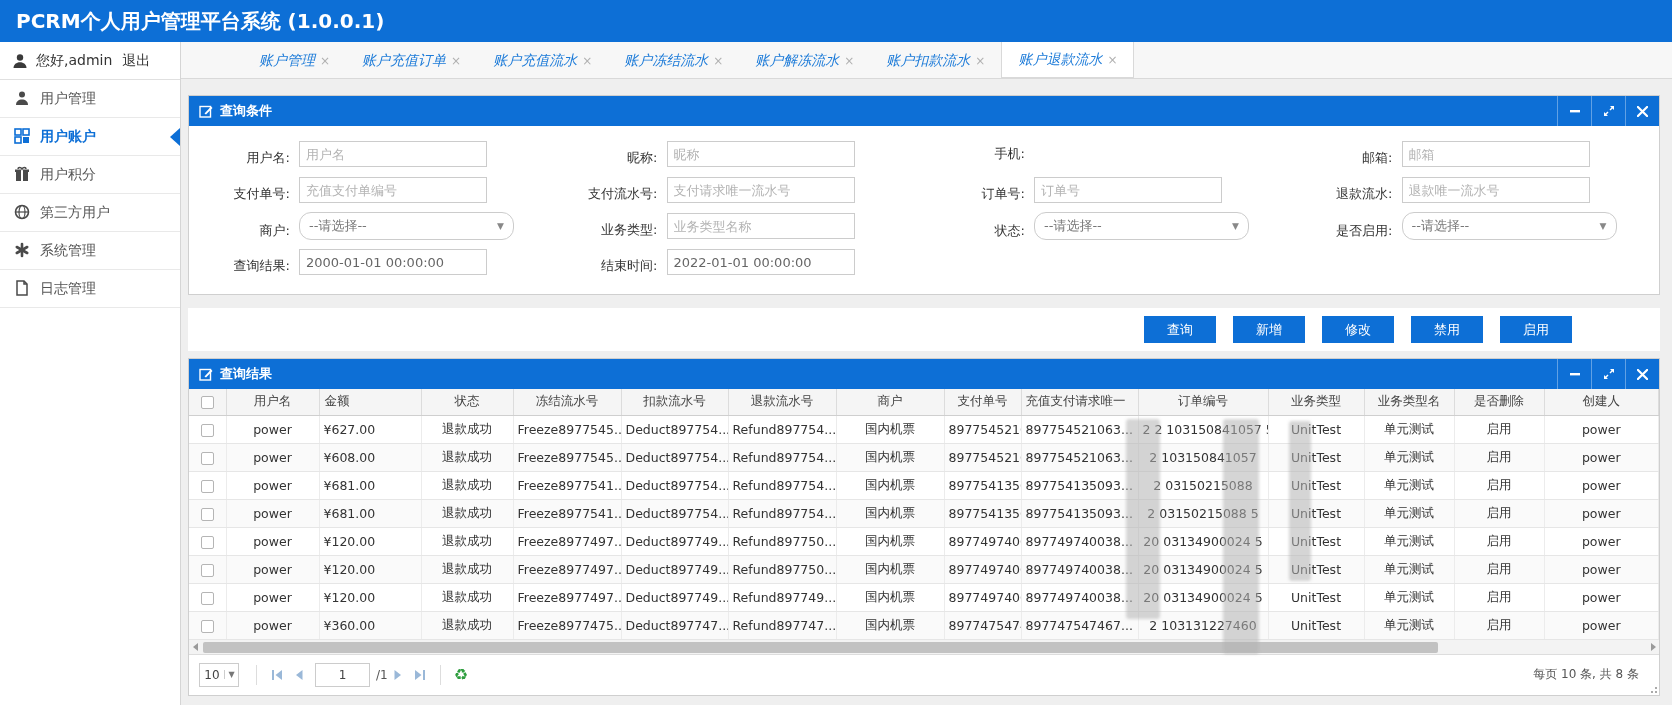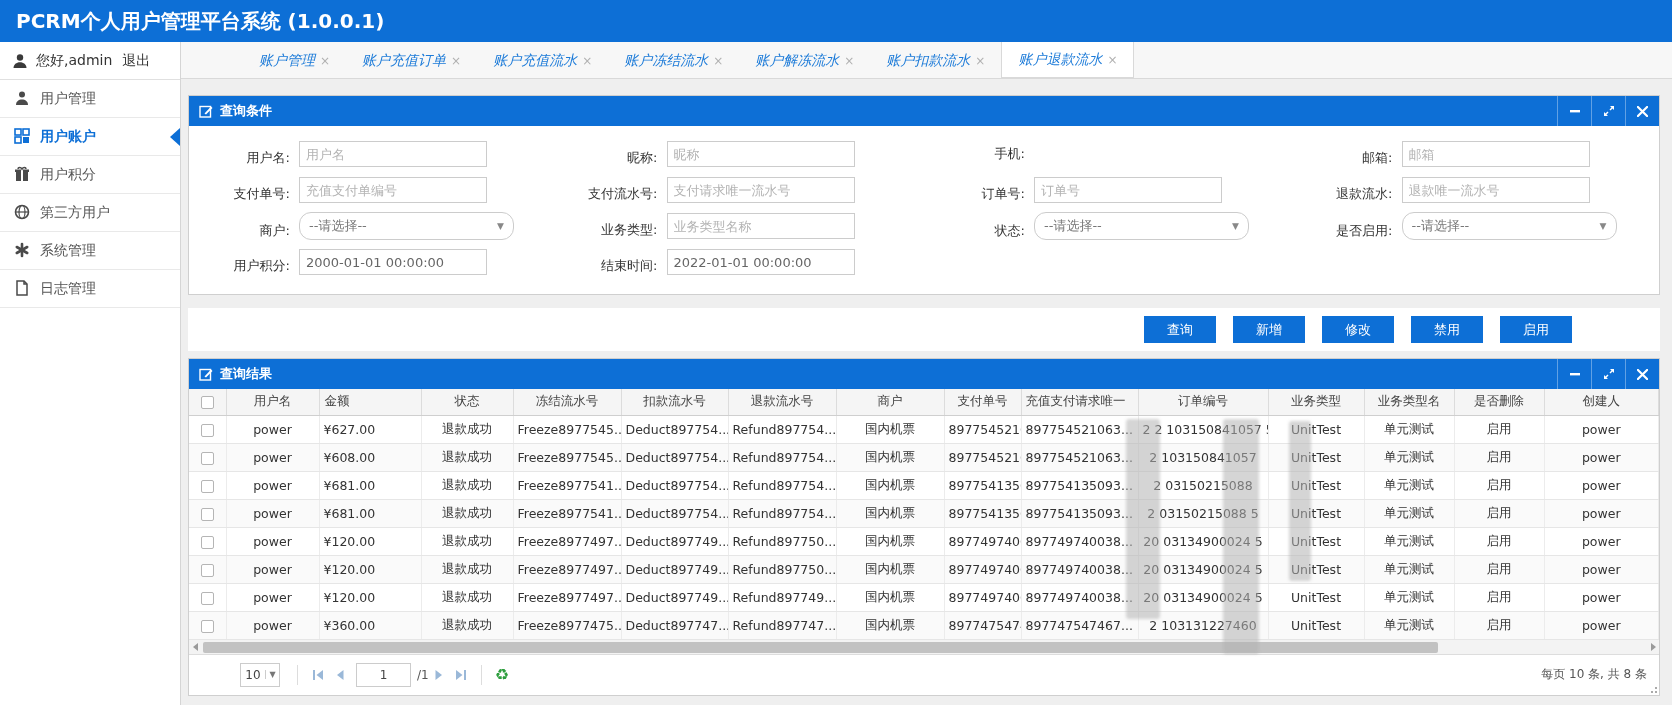--- a/index.html
+++ b/index.html
@@ -73,32 +73,32 @@
   .hscroll { position:relative; height:15px; background:#f3f3f3; border-bottom:1px solid #ddd; }
   .hs-arrow { position:absolute; top:0; width:12px; height:15px; display:flex; align-items:center;
     justify-content:center; cursor:pointer; }
   .hs-arrow.left { left:0; } .hs-arrow.right { right:0; }
   .tri-l { width:0;height:0;border-top:4px solid transparent;border-bottom:4px solid transparent;border-right:5px solid #9a9a9a; }
   .tri-r { width:0;height:0;border-top:4px solid transparent;border-bottom:4px solid transparent;border-left:5px solid #9a9a9a; }
   .hs-thumb { position:absolute; left:14px; top:2px; height:11px; width:84%; background:#c2c2c2;
     border-radius:2px; cursor:pointer; }
   
   .pager { height:40px; display:flex; align-items:center; padding:0 10px; background:#fff;
-    font-size:12px; color:#555; position:relative;margin-left:41px; }
+    font-size:12px; color:#555; position:relative; }
   .psize { width:40px; height:24px; border:1px solid #ccc; display:flex; align-items:center;
     cursor:pointer; margin-right:8px; }
   .psize .num { flex:1; text-align:center; font-size:12px; color:#444; }
   .psize .pcaret { width:14px; border-left:1px solid #ccc; font-size:8px; color:#777; text-align:center; }
   .psep { width:1px; height:20px; background:#ddd; margin:0 9px; }
   .pnav { display:inline-flex; margin:0 5px; cursor:pointer; }
   .pinput { width:55px; height:24px; border:1px solid #ccc; text-align:center; font-size:12px;
     color:#444; margin:0 6px; font-family:inherit; outline:none; }
   .ptotal { color:#555; }
   .refresh { font-size:16px; color:#2e9e3e; cursor:pointer; margin-left:4px; }
-  .psummary { position:absolute; right:12px; color:#555; }
+  .psummary { position:absolute; right:20px; color:#555; }
   .grip { position:absolute; right:2px; bottom:2px; width:8px; height:8px; }
   .grip i { position:absolute; width:2px; height:2px; background:#aaa; }
   
   .smudge { position:absolute; background:rgba(178,178,178,.55); filter:blur(1.5px); border-radius:3px; z-index:5; }
 </style>
 </head>
 <body>
 
 <div class="topbar">
   <span>PCRM个人用户管理平台系统 (1.0.0.1)</span>
@@ -278,21 +278,21 @@
               <label class="flabel">状态:</label>
             <div class="fselect"><span>--请选择--</span><span class="caret">▼</span></div>
             </div>
           <div class="fcell">
               <label class="flabel">是否启用:</label>
             <div class="fselect"><span>--请选择--</span><span class="caret">▼</span></div>
             </div>
         </div>
         <div class="frow">
           <div class="fcell">
-              <label class="flabel">用户积分:</label>
+              <label class="flabel">查询结果:</label>
               <input class="finput" value="2000-01-01 00:00:00" style="">
             </div>
           <div class="fcell">
               <label class="flabel">结束时间:</label>
               <input class="finput" value="2022-01-01 00:00:00" style="">
             </div>
         </div>
       </div>
     </div>
 

